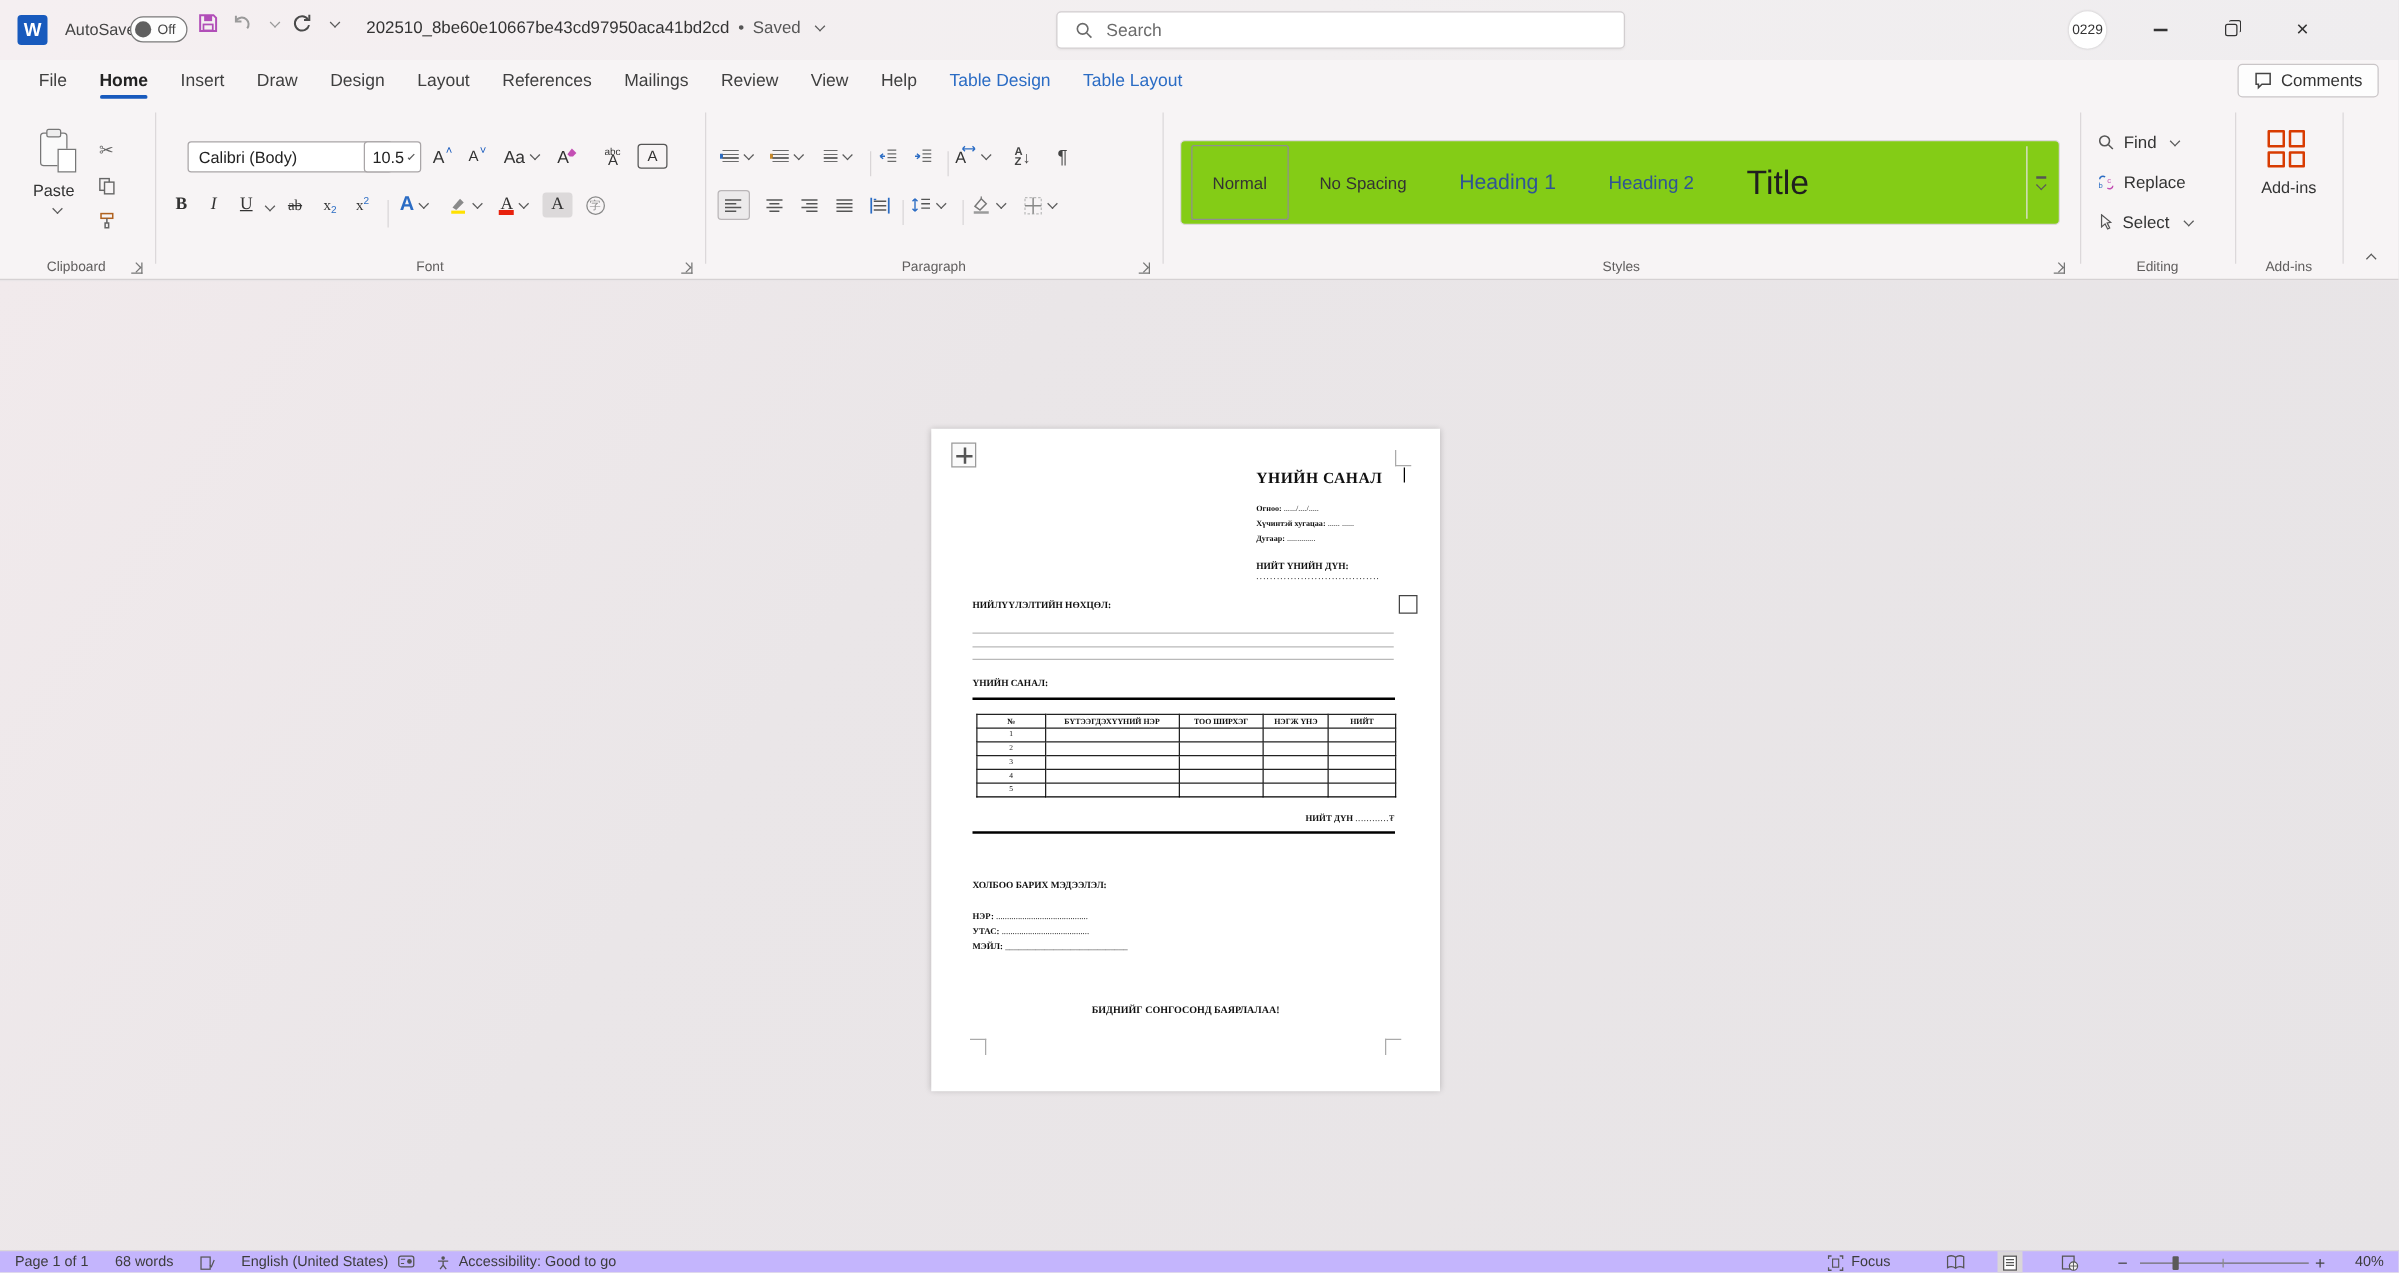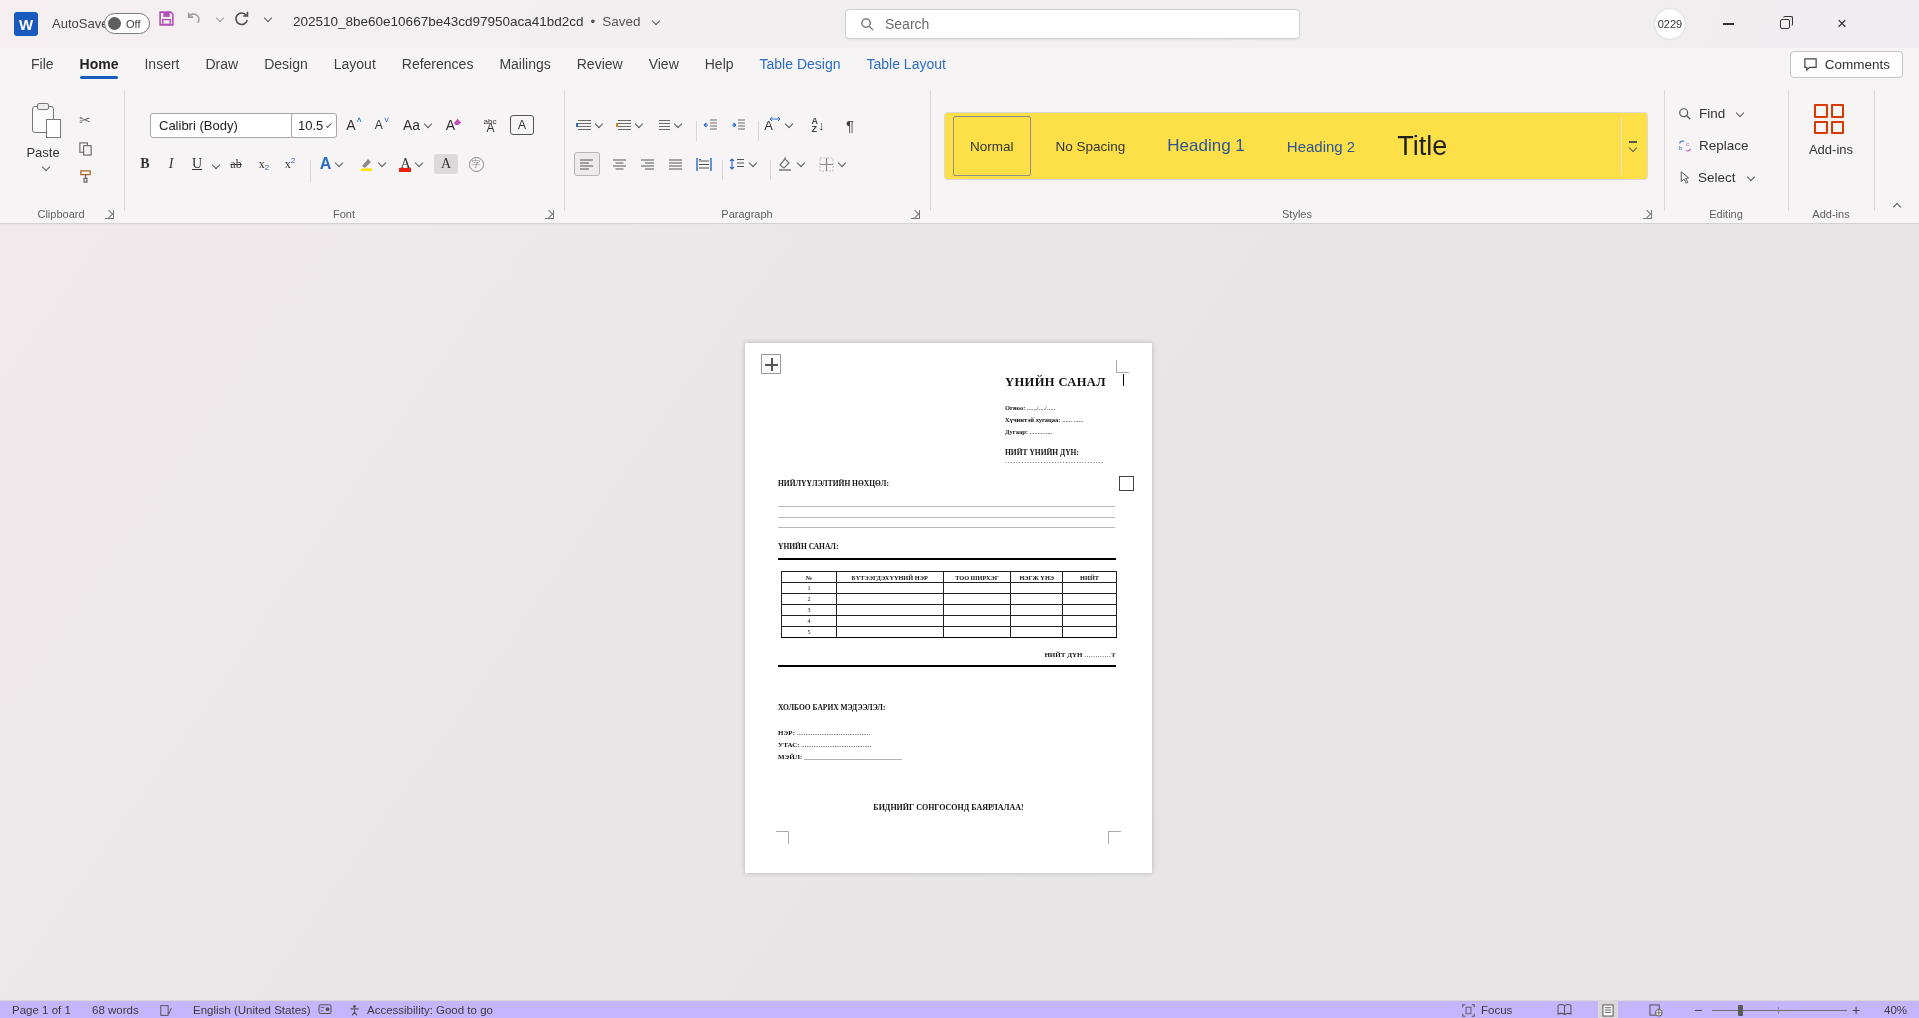--- a/index.html
+++ b/index.html
@@ -61,21 +61,21 @@
   .clip-small { position:absolute; left:72px; display:flex; align-items:center; justify-content:center; width:26px; height:24px; }
 
   
   .combo { position:absolute; height:25px; background:#fff; border:1px solid #a9a5a7; border-radius:3px; display:flex; align-items:center; justify-content:space-between; padding:0 6px 0 8px; font-size:13px; color:#222; }
   .fbtn { position:absolute; height:24px; min-width:24px; display:flex; align-items:center; justify-content:center; font-size:14px; color:#333; border-radius:3px; }
   .fbtn .serif { font-family:"Liberation Serif","DejaVu Serif",serif; }
   .colorbar { position:absolute; left:3px; right:3px; bottom:1px; height:3.5px; }
   .row2y { top:72px; }
 
   
-  .sgallery { position:absolute; left:944px; top:32px; width:704px; height:68px; background:#fde047; border:1px solid #dcd8da; border-radius:4px; display:flex; align-items:center; }
+  .sgallery { position:absolute; left:944px; top:32px; width:704px; height:68px; background:#84cc16; border:1px solid #dcd8da; border-radius:4px; display:flex; align-items:center; }
   .scard { height:60px; display:flex; align-items:center; justify-content:center; margin-left:8px; border:1.5px solid transparent; border-radius:2px; padding:0 16px; white-space:nowrap; }
   .scard.sel { border-color:#8f8f8f; }
   .smore { position:absolute; right:4px; top:4px; bottom:4px; width:22px; border-left:1px solid #e4e1e2; display:flex; flex-direction:column; align-items:center; justify-content:center; }
   .smore .bar { width:8px; height:1.4px; background:#555; margin-bottom:2px; }
 
   
   .ed-item { position:absolute; left:12px; display:flex; align-items:center; gap:7px; font-size:13.5px; color:#333; }
 
   
   .addins-grid { position:absolute; left:24px; top:24px; width:30px; height:30px; display:grid; grid-template-columns:1fr 1fr; gap:3px; }

